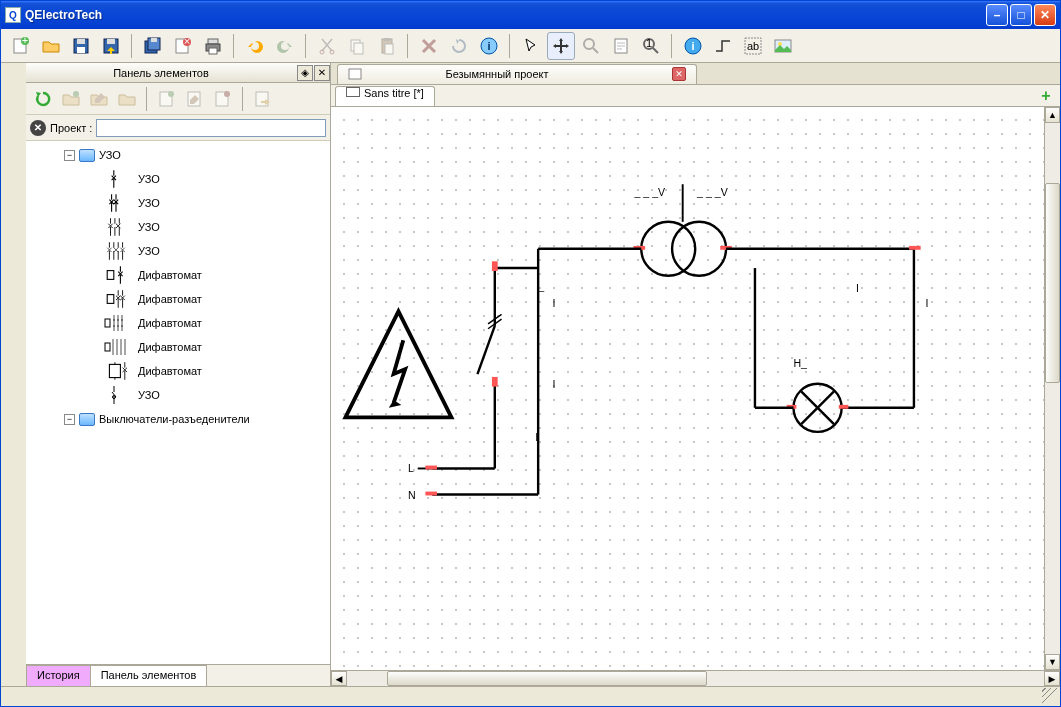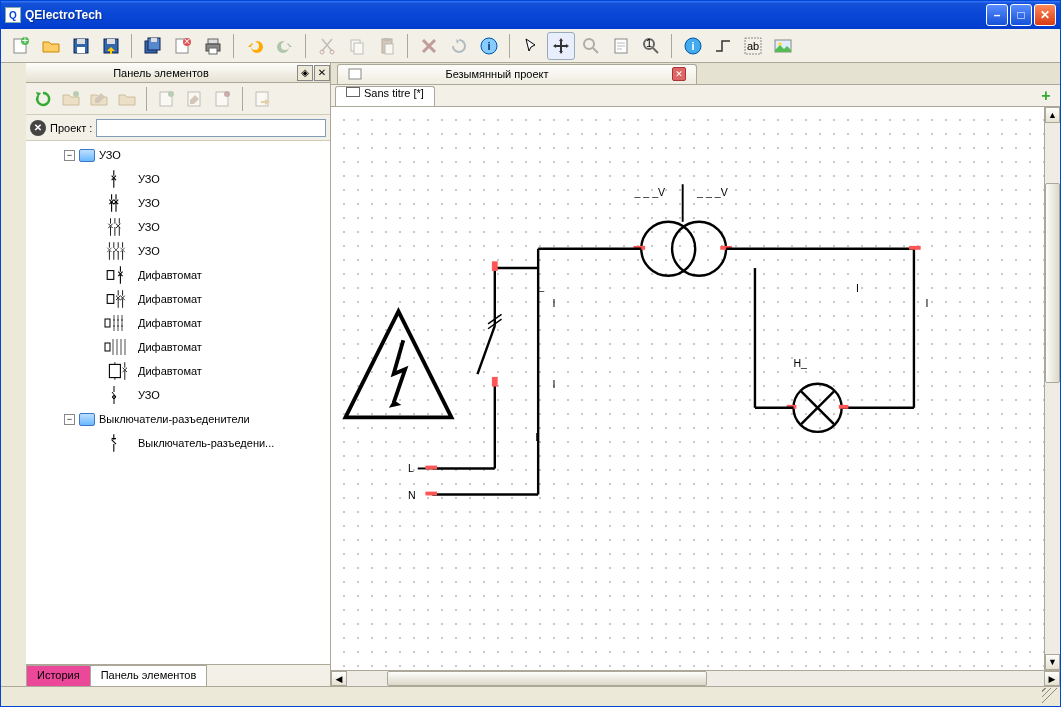--- a/index.html
+++ b/index.html
@@ -37,21 +37,21 @@
   .filterrow .xicon { width:16px;height:16px; background:#444;border-radius:50%;display:flex;align-items:center;justify-content:center;color:#fff;font-size:10px;font-weight:bold;}
   .filterrow input { flex:1; height:18px; border:1px solid #7f9db9; padding:0 3px;}
   .tree { flex:1; overflow-y: auto; background:#fff; padding: 2px 0;}
   .tree-row { display:flex; align-items:center; height:24px; padding-left: 0; white-space:nowrap;}
   .tree-row .indent { display:inline-block; }
   .tree-row .expander { width:11px;height:11px;border:1px solid #888;background:#fff;display:inline-flex;align-items:center;justify-content:center;margin-right:4px;font-size:9px;line-height:1;cursor:default;}
   .tree-row .folder { width:16px;height:13px;background:linear-gradient(#bfe0ff,#6bb8ff);border:1px solid #3a78c8;border-radius:2px;margin-right:4px;}
   .tree-row .sym { width:28px; height:22px; display:inline-flex;align-items:center;justify-content:center;margin-right:6px;}
   .tree-row .sym svg { max-width:100%; max-height:100%; }
   .panel-tabs { height:22px; display:flex; border-top:1px solid #aca899;}
-  .panel-tabs .ptab { padding:3px 10px; border:1px solid #aca899; border-bottom:none; background:#ec4899; margin-right:-1px; cursor:default;}
+  .panel-tabs .ptab { padding:3px 10px; border:1px solid #aca899; border-bottom:none; background:#f0abfc; margin-right:-1px; cursor:default;}
   .panel-tabs .ptab.active { background:#fff; }
 
   
   .main { flex:1; display:flex; flex-direction:column; min-width:0;}
   .doc-tabbar { height:22px; display:flex; align-items:center; background:#e6e2d2; border-bottom:1px solid #aca899;}
   .doc-tab { height:20px; display:flex; align-items:center; padding:0 10px; margin-left:6px; background:linear-gradient(#fdfdfb,#efece0); border:1px solid #aca899; border-bottom:none; border-radius:3px 3px 0 0;}
   .doc-tab .xclose { width:14px;height:14px;margin-left:40px;background:#d66;border:1px solid #a33;color:#fff;display:flex;align-items:center;justify-content:center;font-size:9px;border-radius:2px;}
   .doc-tab .title { flex:1; text-align:center; }
   .sub-tabbar { height:22px; display:flex; align-items:center; background:#f3f1e7; border-bottom:1px solid #aca899;padding-left:4px;}
   .sub-tab { height:20px; display:flex; padding:0 10px; background:#fff; border:1px solid #aca899; border-bottom:none; border-radius:3px 3px 0 0; gap:4px;}
@@ -423,29 +423,20 @@
             </span>
             <span>УЗО</span>
           </div>
 
         <div class="tree-row">
           <span class="indent" style="width:38px"></span>
           <span class="expander">−</span>
           <span class="folder"></span>
           <span>Выключатели-разъеденители</span>
         </div>
-        <div class="tree-row">
-            <span class="indent" style="width:78px"></span>
-            <span class="sym">
-              <svg viewBox="0 0 24 20">
-                <path d="M8 2v5m0 4v7M6 7l4 4M6 6h4" stroke="#000" fill="none"></path>
-              </svg>
-            </span>
-            <span>Выключатель-разъедени...</span>
-          </div>
       </div>
 
       <div class="panel-tabs">
         <div class="ptab">История</div>
         <div class="ptab active">Панель элементов</div>
       </div>
     </div>
 
     <div class="main">
 

